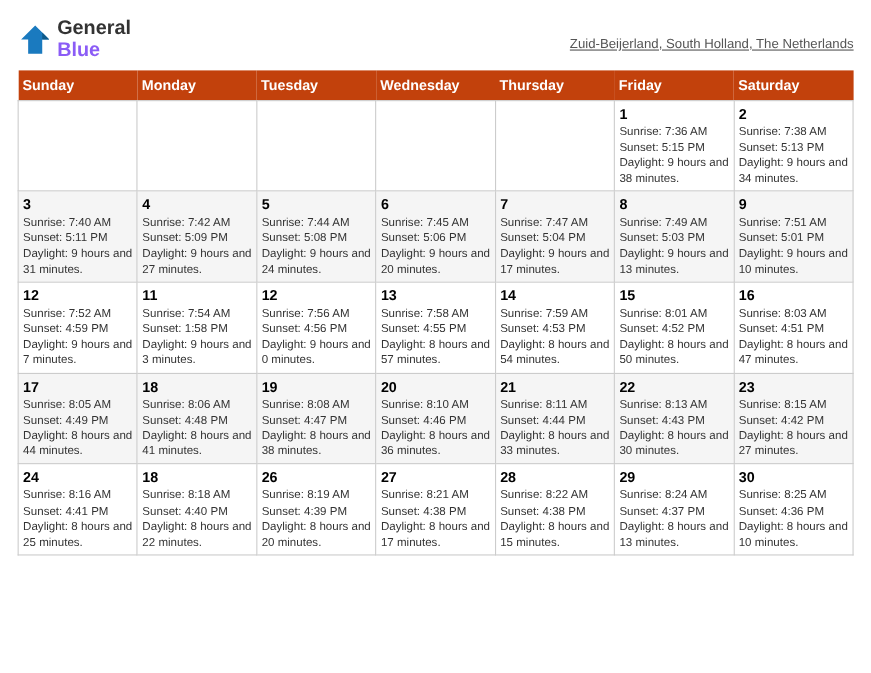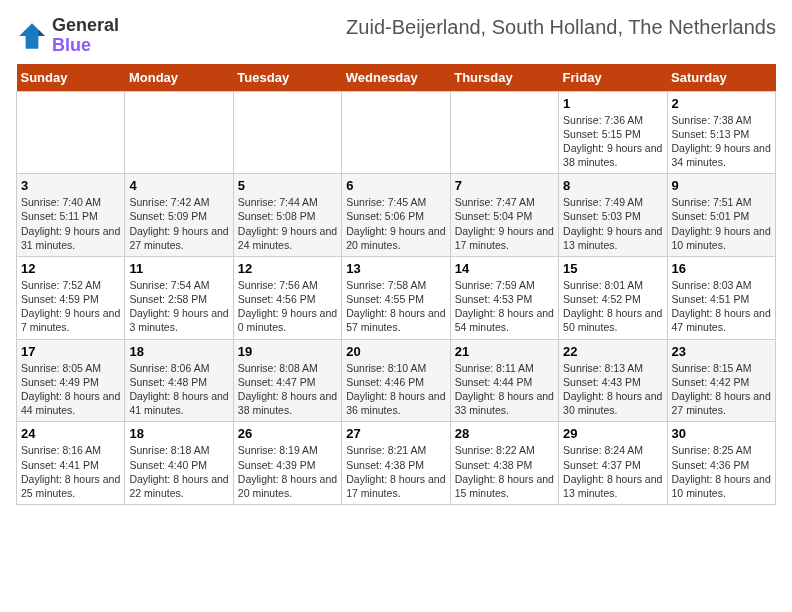--- a/index.html
+++ b/index.html
@@ -34,23 +34,24 @@
     }
     .title-block {
       text-align: right;
     }
     .month-title {
       font-size: 36px;
       font-weight: bold;
       color: #333;
     }
     .location-subtitle {
-      font-size: 20px;
+      font-size: 12px;
       color: #555;
-      margin-top: 0;
+      margin-top: 17px;
+      text-decoration: underline;
     }
     .calendar-table {
       width: 100%;
       border-collapse: collapse;
       font-size: 11px;
     }
     .calendar-table th {
       background: #c2410c;
       color: #fff;
       padding: 6px 4px;
@@ -185,21 +186,21 @@
       <tr>
         <td>
           <span class="day-number">12</span>
           <div class="day-info">Sunrise: 7:52 AM
 Sunset: 4:59 PM
 Daylight: 9 hours and 7 minutes.</div>
         </td>
         <td>
           <span class="day-number">11</span>
           <div class="day-info">Sunrise: 7:54 AM
-Sunset: 2:58 PM
+Sunset: 1:58 PM
 Daylight: 9 hours and 3 minutes.</div>
         </td>
         <td>
           <span class="day-number">12</span>
           <div class="day-info">Sunrise: 7:56 AM
 Sunset: 4:56 PM
 Daylight: 9 hours and 0 minutes.</div>
         </td>
         <td>
           <span class="day-number">13</span>

